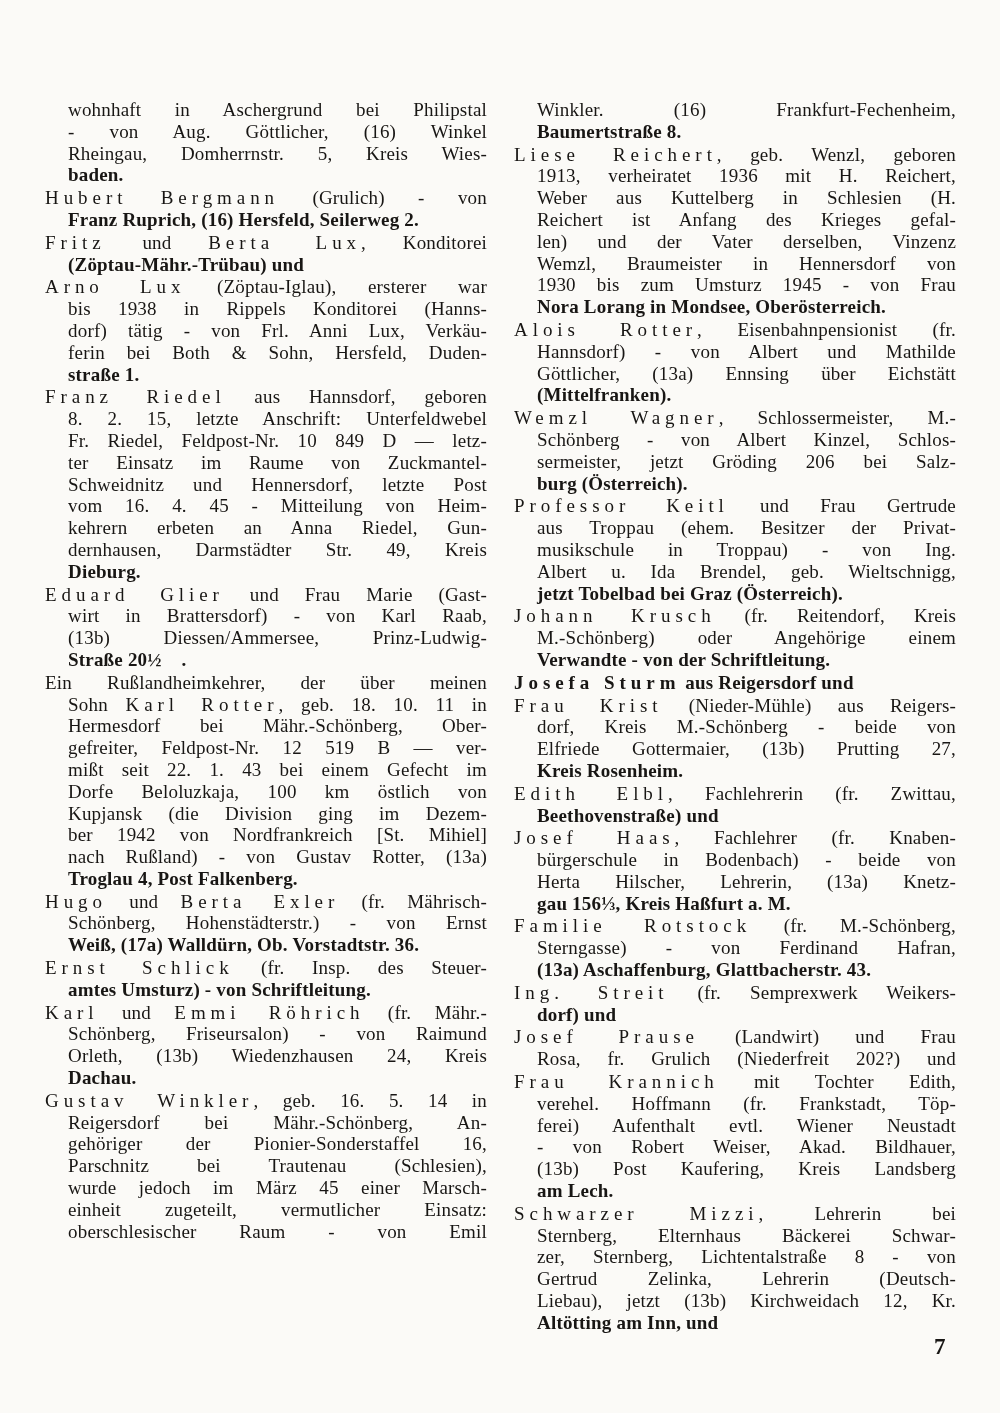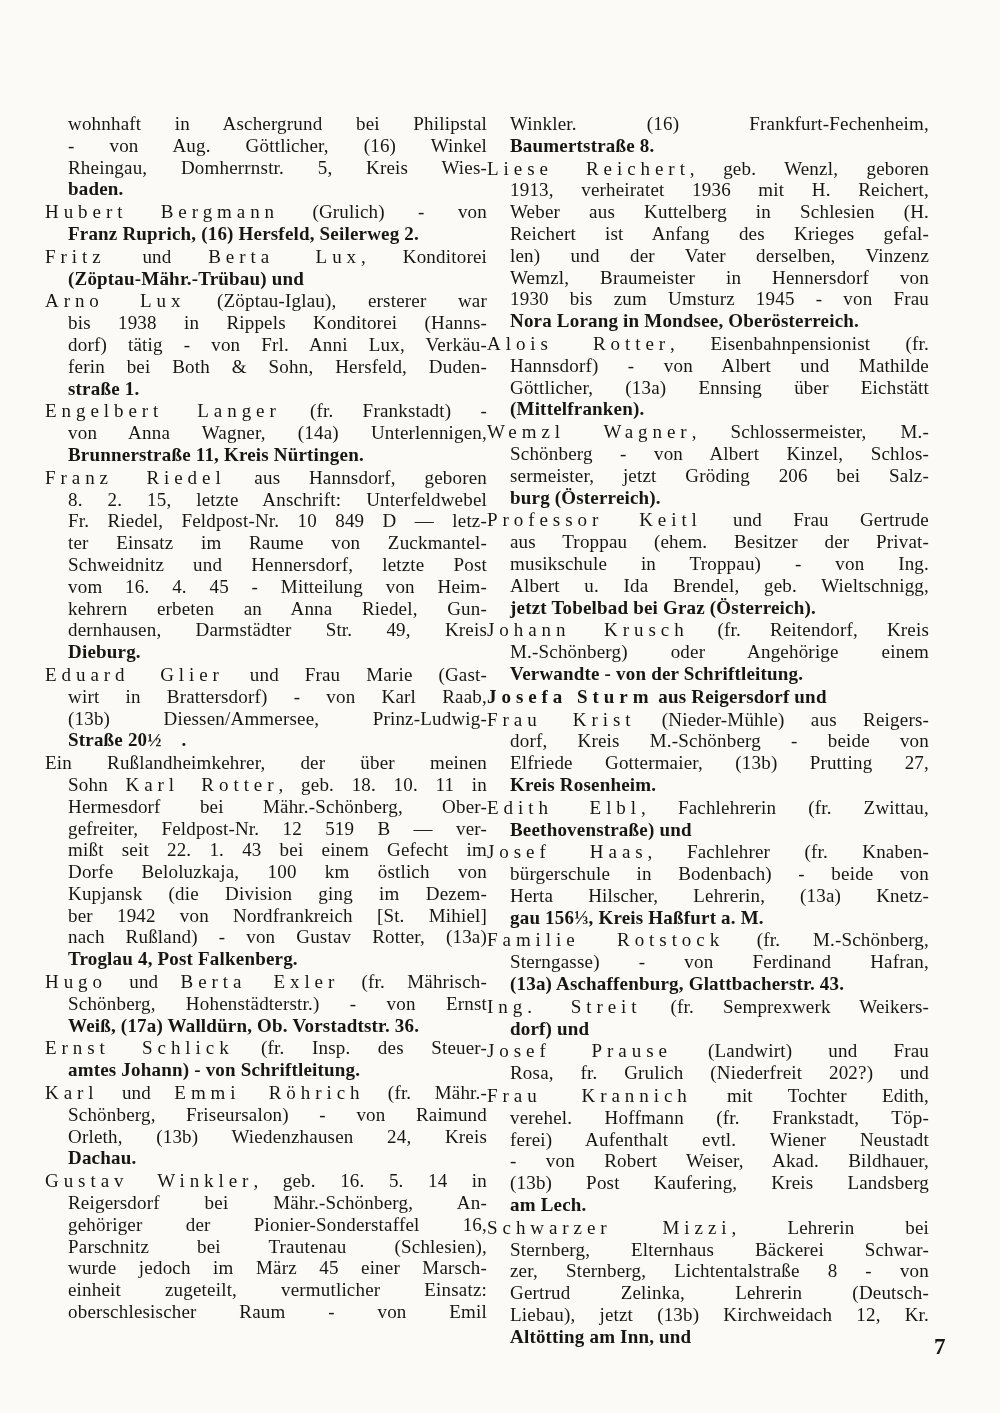--- a/index.html
+++ b/index.html
@@ -15,22 +15,23 @@
     font-family:"Liberation Serif","DejaVu Serif",serif;
     color:var(--ink);
     overflow:hidden;
   }
   .page{
     position:relative;
     width:1000px;height:1413px;
   }
   .columns{
     position:absolute;
-    top:113px;left:45px;
+    top:99px;left:45px;
     display:flex;
+    gap:27px;
   }
   .column{
     width:var(--col-width);
     font-size:19px;
     line-height:21.8px;
     letter-spacing:0.01em;
   }
   .entry{margin:0 0 1px 0;}
   .entry .line{
     padding-left:var(--indent);
@@ -70,25 +71,20 @@
           <div class="line last">(Zöptau-Mähr.-Trübau) und</div>
         </div>
         <div class="entry">
           <div class="line first"><span class="sp">Arno Lux</span><span class="tx"> (Zöptau-Iglau), ersterer war</span></div>
           <div class="line">bis 1938 in Rippels Konditorei (Hanns-</div>
           <div class="line">dorf) tätig - von Frl. Anni Lux, Verkäu-</div>
           <div class="line">ferin bei Both &amp; Sohn, Hersfeld, Duden-</div>
           <div class="line last">straße 1.</div>
         </div>
         <div class="entry">
-          <div class="line first"><span class="sp">Engelbert Langer</span><span class="tx"> (fr. Frankstadt) -</span></div>
-          <div class="line">von Anna Wagner, (14a) Unterlennigen,</div>
-          <div class="line last">Brunnerstraße 11, Kreis Nürtingen.</div>
-        </div>
-        <div class="entry">
           <div class="line first"><span class="sp">Franz Riedel</span><span class="tx"> aus Hannsdorf, geboren</span></div>
           <div class="line">8. 2. 15, letzte Anschrift: Unterfeldwebel</div>
           <div class="line">Fr. Riedel, Feldpost-Nr. 10 849 D — letz-</div>
           <div class="line">ter Einsatz im Raume von Zuckmantel-</div>
           <div class="line">Schweidnitz und Hennersdorf, letzte Post</div>
           <div class="line">vom 16. 4. 45 - Mitteilung von Heim-</div>
           <div class="line">kehrern erbeten an Anna Riedel, Gun-</div>
           <div class="line">dernhausen, Darmstädter Str. 49, Kreis</div>
           <div class="line last">Dieburg.</div>
         </div>
@@ -110,21 +106,21 @@
           <div class="line">nach Rußland) - von Gustav Rotter, (13a)</div>
           <div class="line last">Troglau 4, Post Falkenberg.</div>
         </div>
         <div class="entry">
           <div class="line first"><span class="sp">Hugo</span><span class="tx"> und </span><span class="sp">Berta Exler</span><span class="tx"> (fr. Mährisch-</span></div>
           <div class="line">Schönberg, Hohenstädterstr.) - von Ernst</div>
           <div class="line last">Weiß, (17a) Walldürn, Ob. Vorstadtstr. 36.</div>
         </div>
         <div class="entry">
           <div class="line first"><span class="sp">Ernst Schlick</span><span class="tx"> (fr. Insp. des Steuer-</span></div>
-          <div class="line last">amtes Johann) - von Schriftleitung.</div>
+          <div class="line last">amtes Umsturz) - von Schriftleitung.</div>
         </div>
         <div class="entry">
           <div class="line first"><span class="sp">Karl</span><span class="tx"> und </span><span class="sp">Emmi Röhrich</span><span class="tx"> (fr. Mähr.-</span></div>
           <div class="line">Schönberg, Friseursalon) - von Raimund</div>
           <div class="line">Orleth, (13b) Wiedenzhausen 24, Kreis</div>
           <div class="line last">Dachau.</div>
         </div>
         <div class="entry">
           <div class="line first"><span class="sp">Gustav Winkler</span><span class="tx">, geb. 16. 5. 14 in</span></div>
           <div class="line">Reigersdorf bei Mähr.-Schönberg, An-</div>

